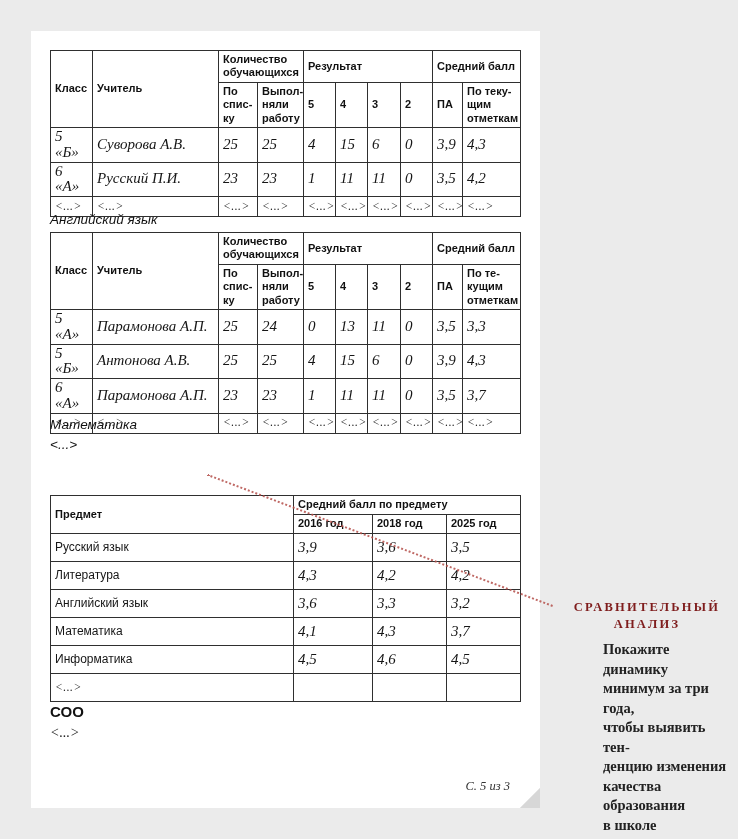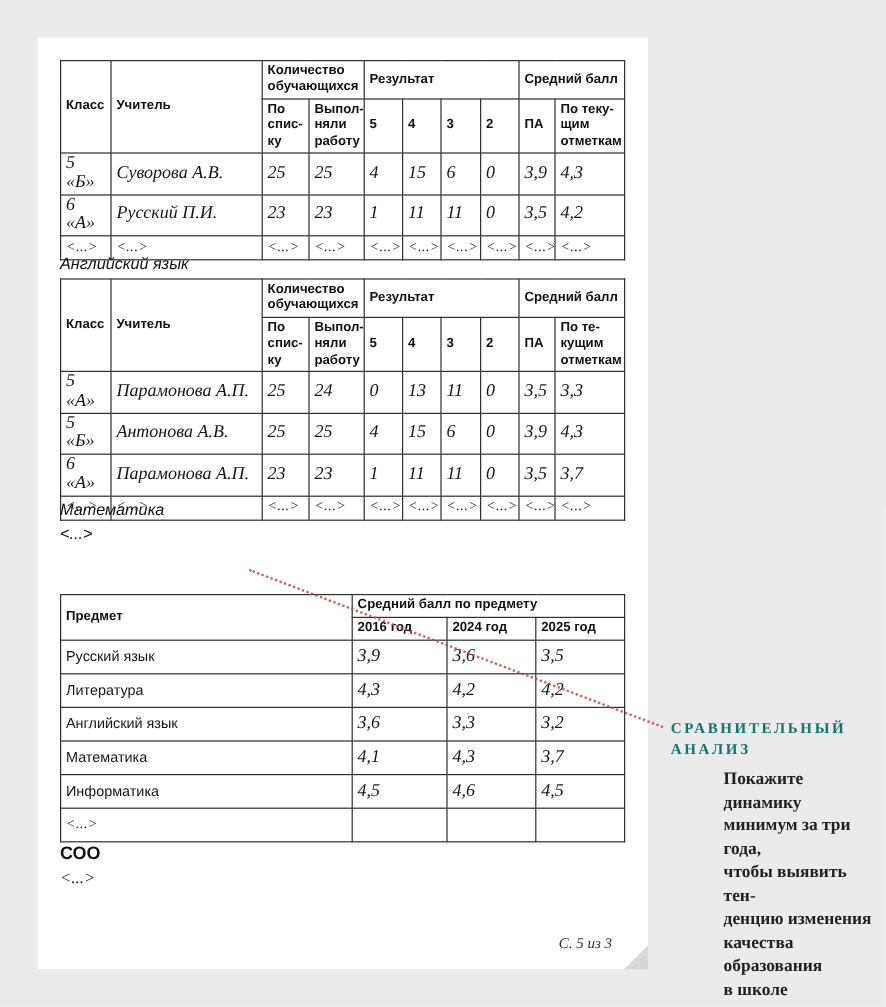--- a/index.html
+++ b/index.html
@@ -76,21 +76,21 @@
   
   .leader{
     position:absolute;left:208px;top:474px;width:369px;height:0;
     border-top:2px dotted #b5504b;
     transform:rotate(20.8deg);transform-origin:0 0;
     opacity:.85;
   }
   .annotation{position:absolute;left:559px;top:599px;width:176px;}
   .ann-title{
     font:700 12.5px/17px "Liberation Serif",serif;
-    color:#0f766e;letter-spacing:2.2px;
+    color:#7f1d1d;letter-spacing:2.2px;text-align:center;
   }
   .ann-body{
     margin-top:7px;
     font:700 14.5px/19.5px "Liberation Serif",serif;
     color:#222;white-space:pre-line;margin-left:44px;
   }
 </style>
 </head>
 <body>
 
@@ -281,21 +281,21 @@
           <col style="width:74px">
           <col style="width:74px">
       </colgroup>
       <thead>
         <tr>
           <th rowspan="2">Предмет</th>
           <th colspan="3">Средний балл по предмету</th>
         </tr>
         <tr>
           <th>2016 год</th>
-          <th>2024 год</th>
+          <th>2018 год</th>
           <th>2025 год</th>
         </tr>
       </thead>
       <tbody>
           <tr>
             <td class="subj">Русский язык</td>
             <td class="val">3,9</td>
             <td class="val">3,6</td>
             <td class="val">3,5</td>
           </tr>

